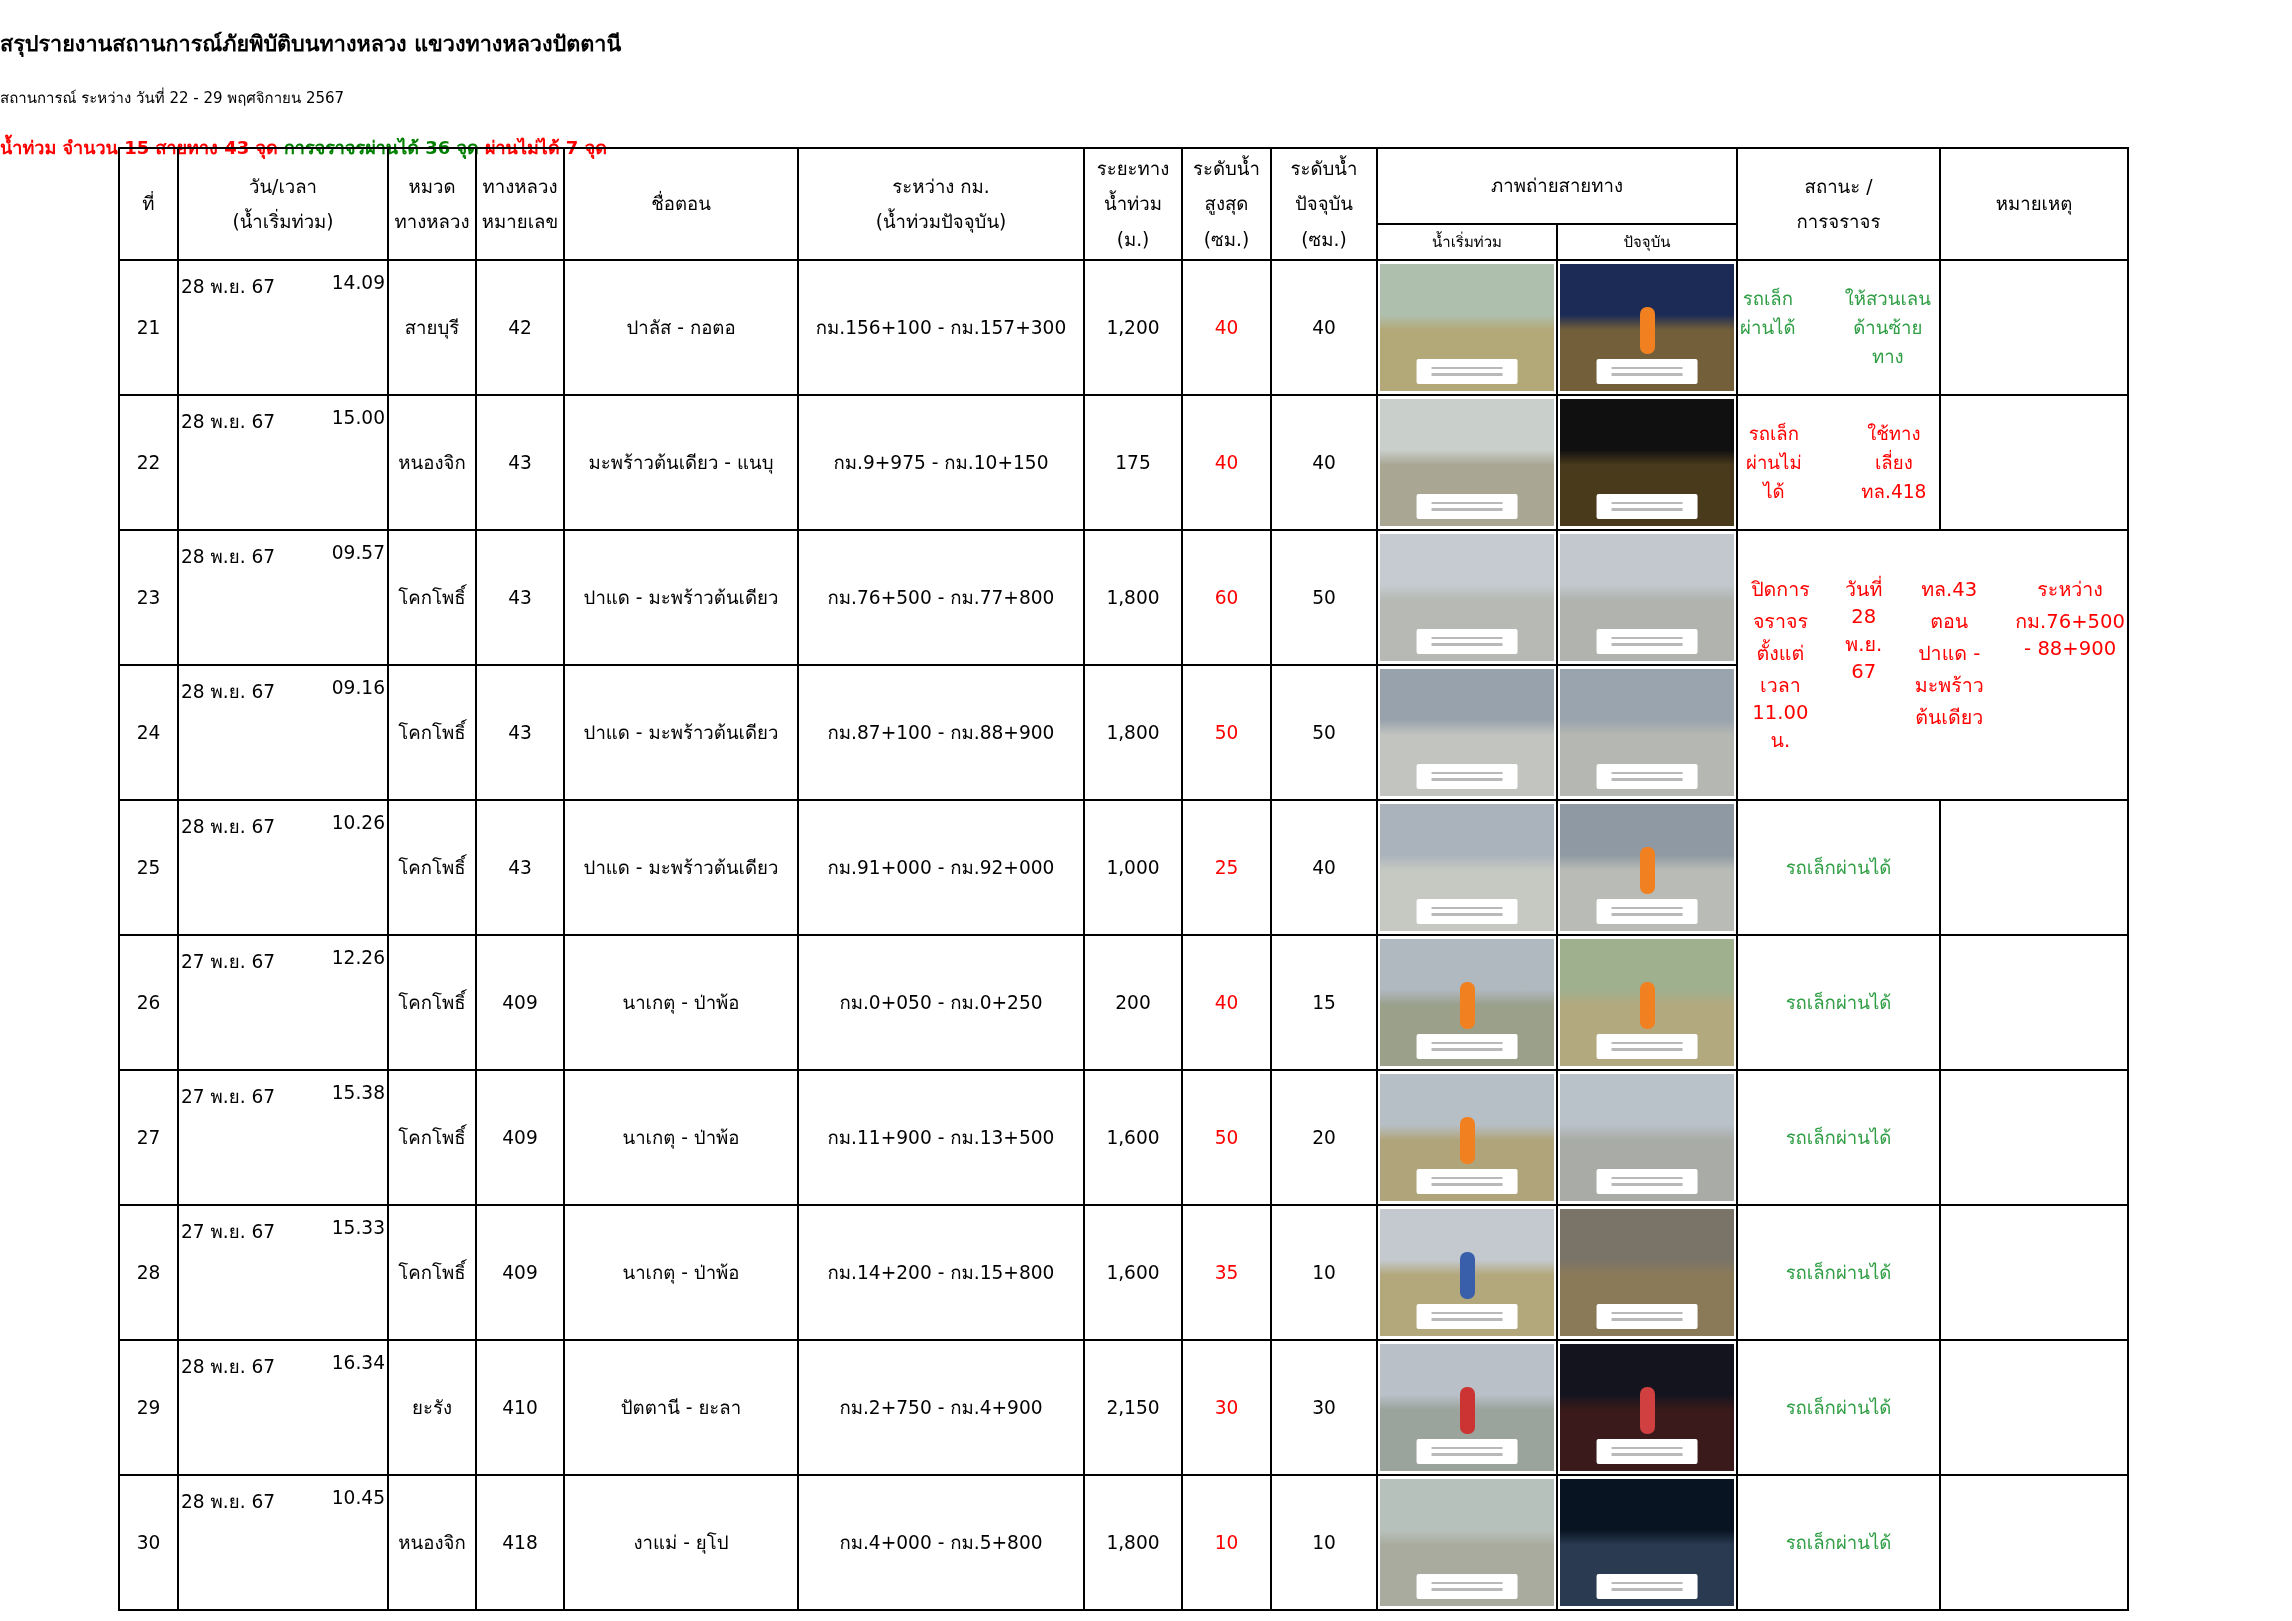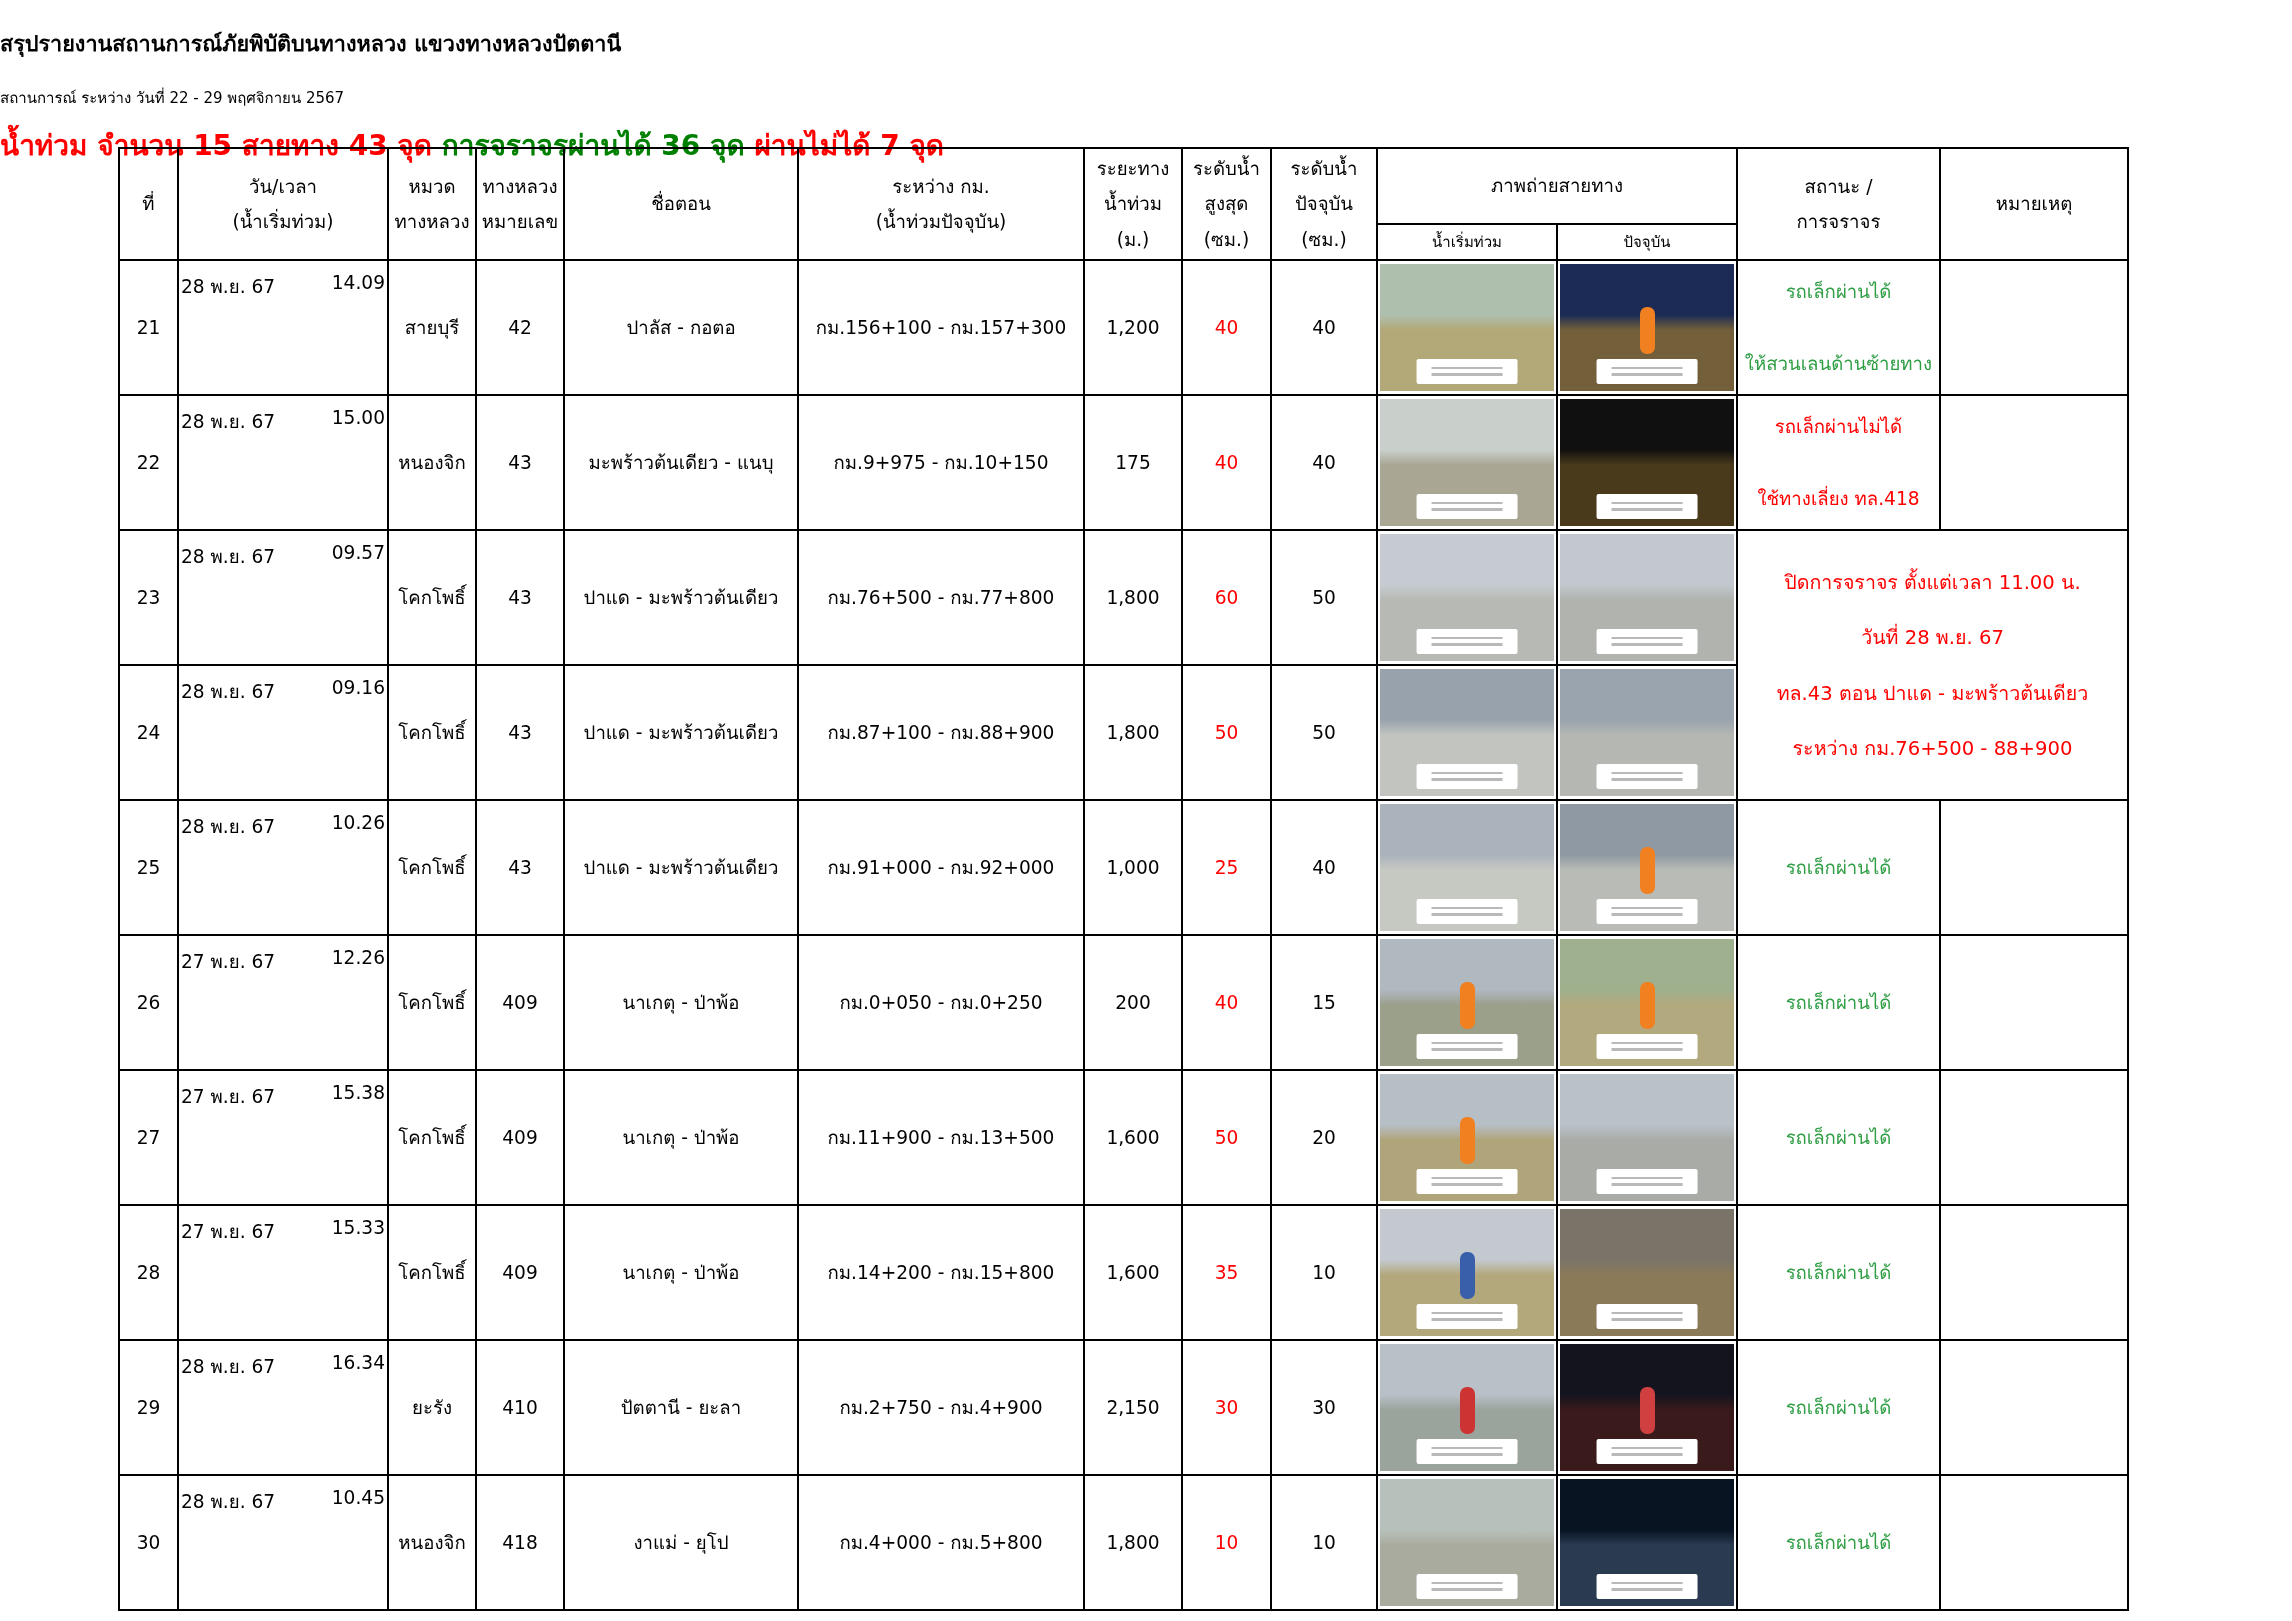--- a/index.html
+++ b/index.html
@@ -4,21 +4,21 @@
 <style>
   html,body{margin:0;padding:0;}
   body{
     width:2293px;height:1621px;background:#ffffff;
     font-family:"DejaVu Sans","Liberation Sans",sans-serif;
     color:#000;position:relative;overflow:hidden;
   }
   .titles{width:2293px;text-align:left;padding-top:25.5px;}
   .title-main{font-size:21.6px;font-weight:700;}
   .title-sub{font-size:15px;font-weight:400;margin-top:25.5px;}
-  .title-summary{font-size:28px;font-weight:700;margin-top:13px;}
+  .title-summary{font-size:18px;font-weight:700;margin-top:23px;}
   .seg-red{color:#ff0000;}
   .seg-green{color:#008000;}
 
   .report-table{
     position:absolute;left:118px;top:147px;
     border-collapse:collapse;table-layout:fixed;
     border:2.9px solid #000;
   }
   .report-table th,.report-table td{
     border:2px solid #000;
@@ -28,21 +28,21 @@
   }
   thead th{font-weight:400;line-height:1.9;}
   thead .hdr-top{height:73px;}
   thead .hdr-sub th{height:29px;font-size:15px;}
   tbody tr{height:135px;}
 
   .date-cell{display:flex;flex-direction:row;justify-content:space-between;height:110px;padding:5.9px 0;}
   .status-cell{font-weight:700;}
   .status-cell.green{color:#2f9e44;}
   .status-cell.red{color:#ff0000;}
-  .status-cell .status-wrap{display:flex;flex-direction:column;justify-content:center;gap:43px;}
+  .status-cell .status-wrap{display:flex;flex-direction:row;justify-content:center;gap:43px;}
   .status-cell.merged .status-wrap{gap:23.5px;font-size:19.6px;}
   .level-max{color:#ff0000;}
   .photo-cell{padding:2.9px;}
   .photo{
     width:100%;height:127px;position:relative;
     background:#9aa3a0;
   }
   .person-figure{
     display:none;position:absolute;left:50%;top:34%;
     width:14.7px;height:47px;margin-left:-6.9px;border-radius:6.9px;

